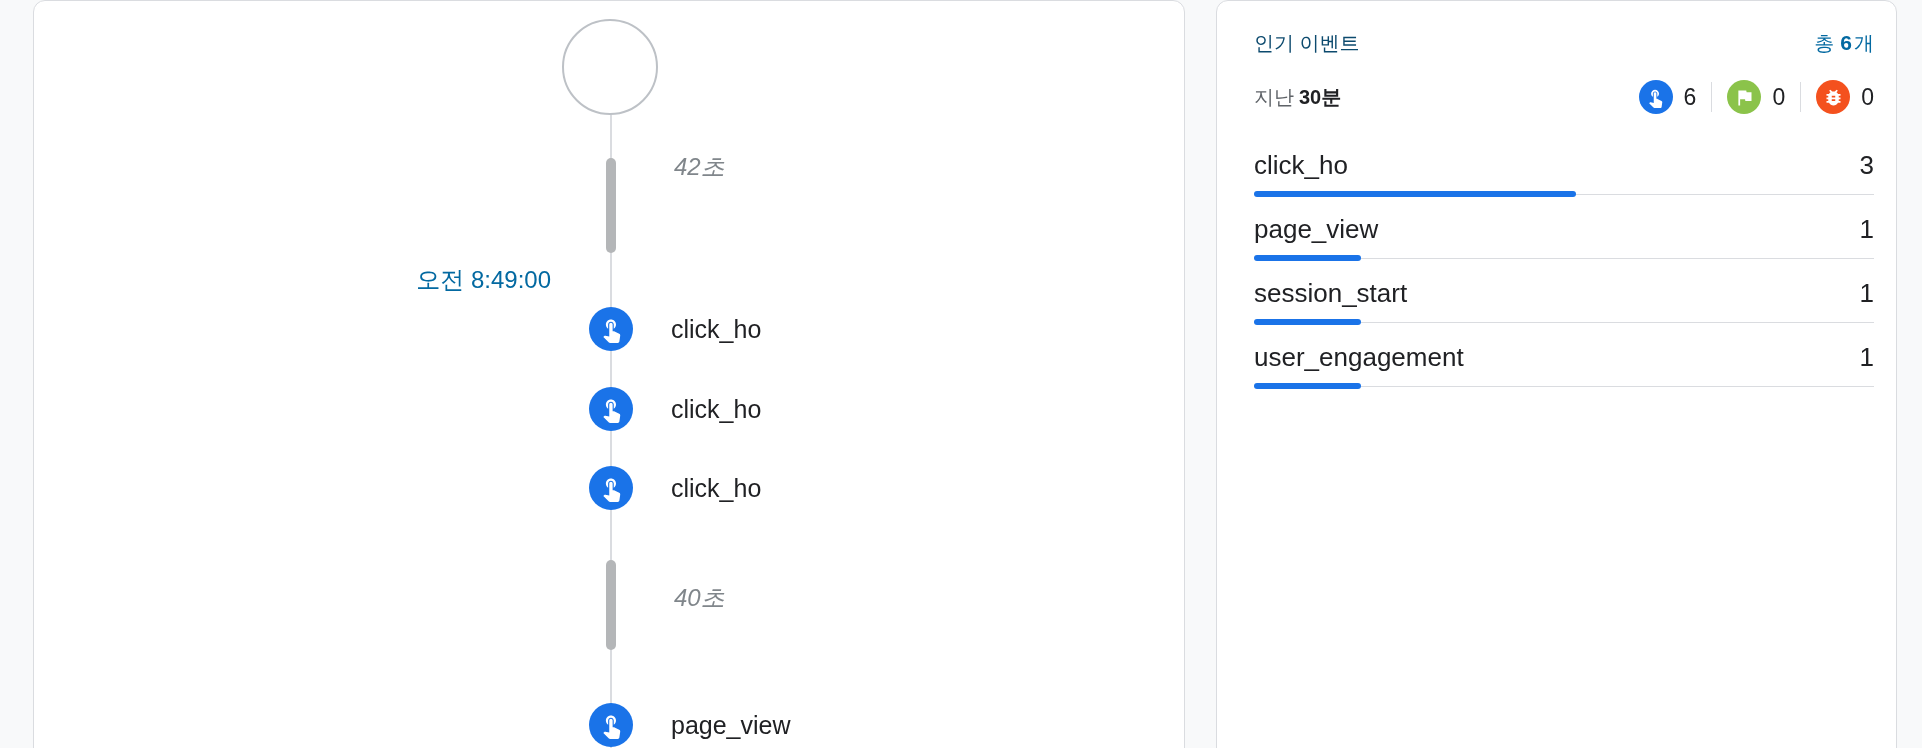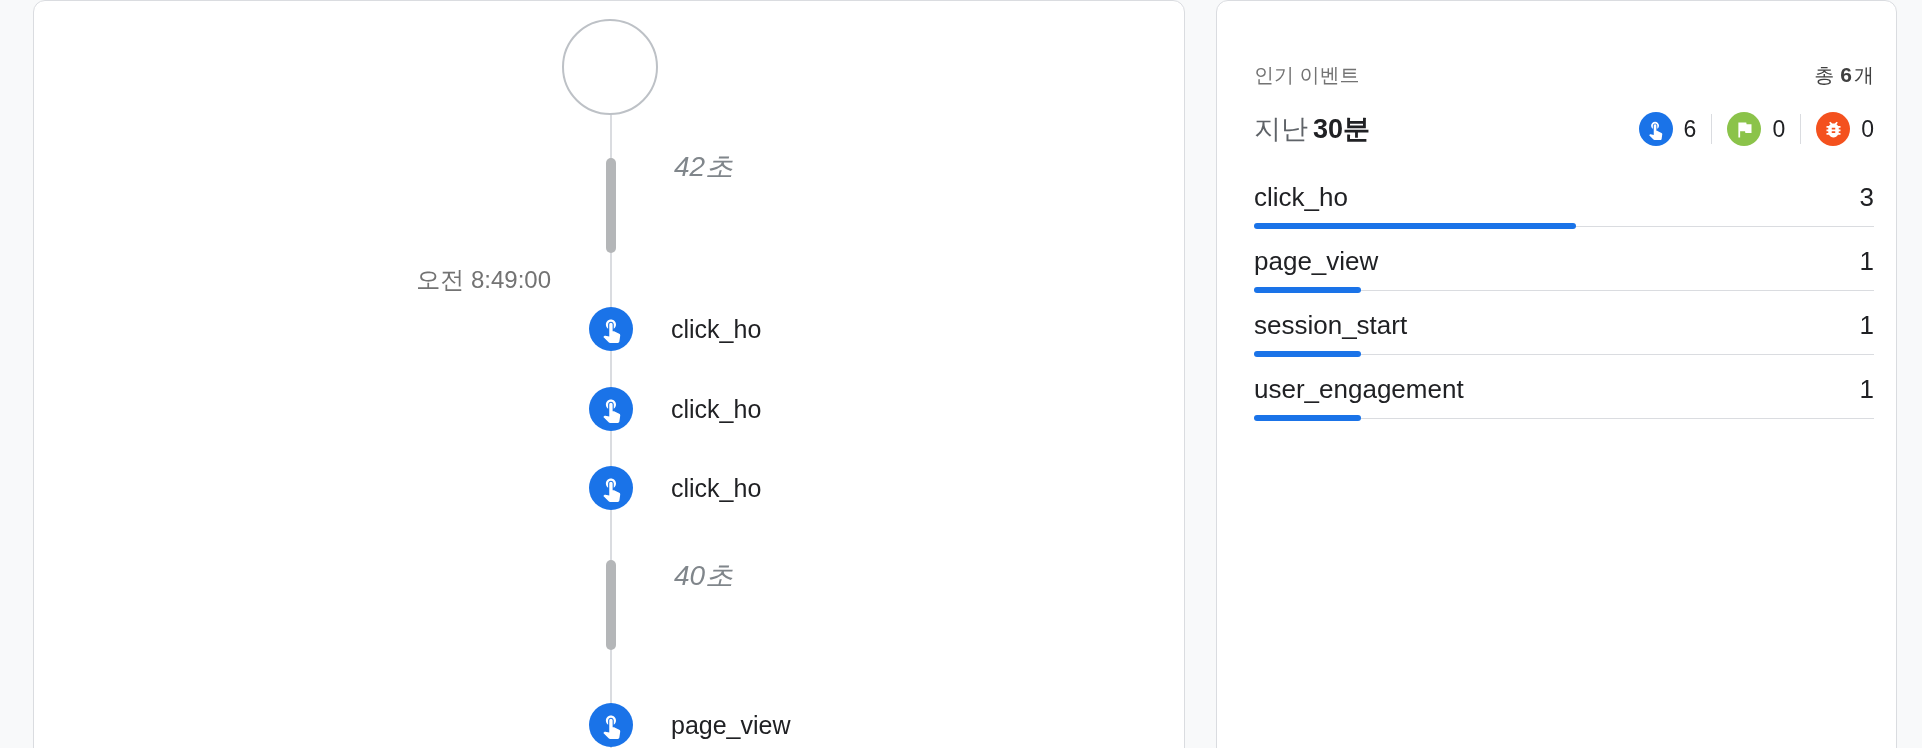--- a/index.html
+++ b/index.html
@@ -38,29 +38,29 @@
   }
   .tl-capsule {
     position: absolute; left: 572px; width: 10px;
     border-radius: 6px; background: #b4b6b8; z-index: 1;
   }
   .c1 { top: 157px; height: 95px; }
   .c2 { top: 559px; height: 90px; }
 
   .tl-duration {
     position: absolute; left: 640px;
-    font-size: 28px; font-style: italic; color: #80868b; line-height: 28px;
+    font-size: 24px; font-style: italic; color: #80868b; line-height: 28px;
     z-index: 2;
   }
   .d1 { top: 152px; }
-  .d2 { top: 561px; }
+  .d2 { top: 583px; }
 
   .tl-time {
     position: absolute; left: 0; width: 517px; text-align: right;
-    font-size: 24px; color: #737373; line-height: 28px; z-index: 2;
+    font-size: 24px; color: #0369a1; line-height: 28px; z-index: 2;
   }
   .t1 { top: 265px; }
   .t2 { top: 424px; }
   .t3 { top: 504px; }
   .t4 { top: 661px; }
 
   .tl-event {
     position: absolute; left: 555px;
     display: flex; align-items: center; gap: 38px; z-index: 2;
     cursor: pointer;
@@ -77,29 +77,29 @@
   .node svg { width: 27px; height: 27px; fill: #fff; }
   .tl-event .elabel { font-size: 25px; color: #202124; white-space: nowrap; }
 
   
   .events-card { left: 1216px; width: 681px; height: 790px; }
 
   .ec-header {
     display: flex; justify-content: space-between; align-items: baseline;
     margin: 29px 22px 0 37px;
   }
-  .ec-title { font-size: 20px; color: #737373; }
-  .ec-total { font-size: 20px; color: #404040; margin-top: 32px; }
+  .ec-title { font-size: 20px; color: #0c4a6e; }
+  .ec-total { font-size: 20px; color: #0369a1; }
   .ec-total .count { font-weight: 700; font-size: 21px; margin: 0 2px 0 6px; }
 
   .ec-sub {
     display: flex; justify-content: space-between; align-items: center;
     margin: 23px 22px 0 37px; height: 34px;
   }
-  .period { font-size: 27px; color: #5f6368; }
+  .period { font-size: 20px; color: #5f6368; }
   .period .bold { font-weight: 700; color: #202124; margin-left: 5px; }
 
   .counters { display: flex; align-items: center; }
   .counter { display: flex; align-items: center; gap: 11px; cursor: pointer; }
   .counter .cnum { font-size: 23px; color: #202124; }
   .cicon {
     width: 34px; height: 34px; border-radius: 50%;
     display: flex; align-items: center; justify-content: center;
     flex: 0 0 auto;
   }

